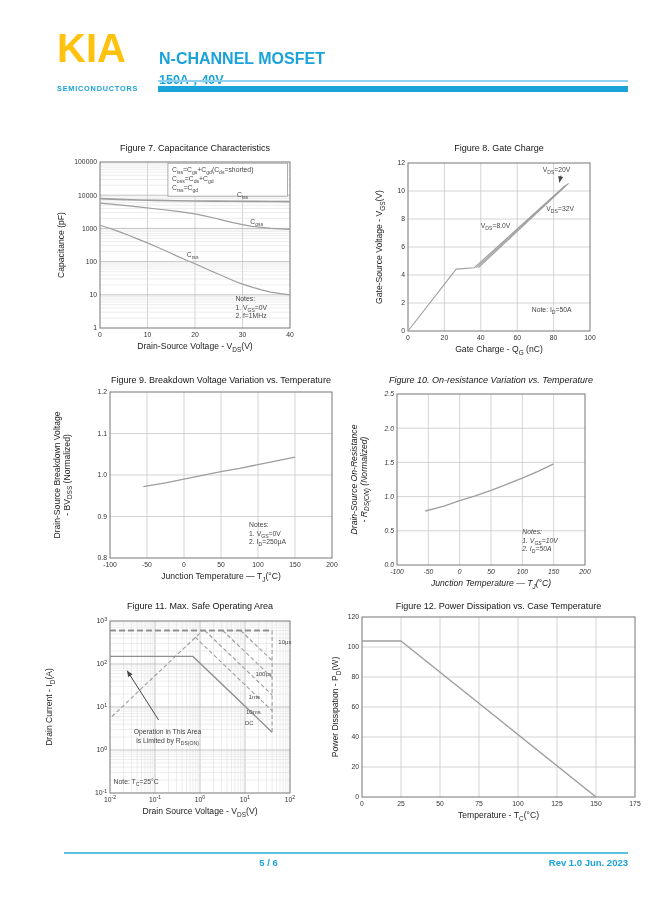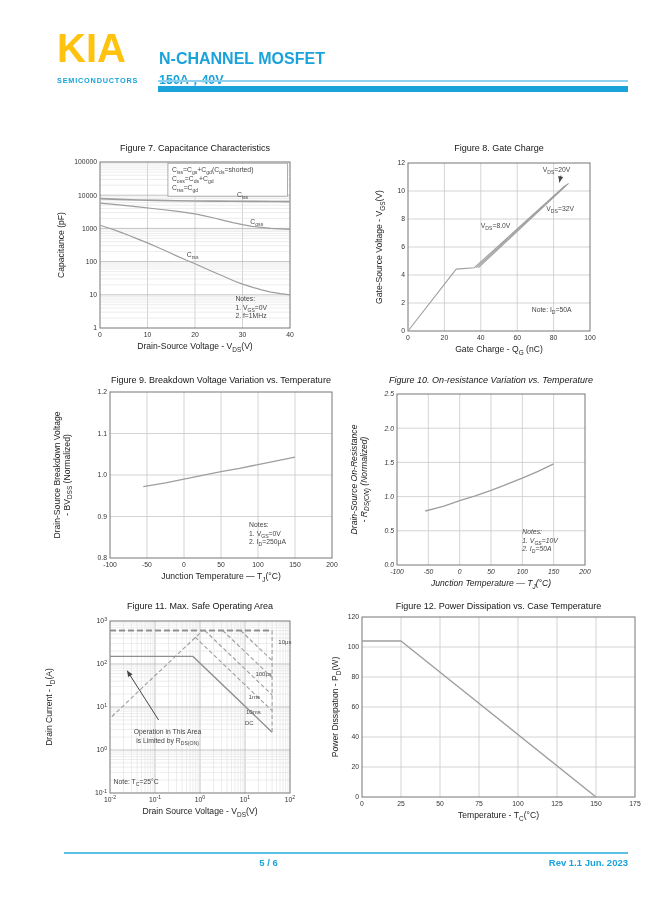--- a/index.html
+++ b/index.html
@@ -1,21 +1,21 @@
 <!DOCTYPE html>
 <html><head>
 <meta charset="utf-8">
 <title>2704A</title>
 <style>
   html,body{margin:0;padding:0;background:#e8e8e8;}
   .page{position:relative;width:649px;height:917px;background:#ffffff;margin:0 auto;
         font-family:"Liberation Sans",sans-serif;overflow:hidden;}
   .abs{position:absolute;}
   .logo{left:57px;top:28px;font-size:40px;font-weight:700;color:var(--yellow,#ffc20e);line-height:1;}
-  .logo-sub{left:57px;top:76px;font-size:7.3px;font-weight:700;color:var(--accent,#1aa3da);letter-spacing:0.8px;}
+  .logo-sub{left:57px;top:84px;font-size:7.3px;font-weight:700;color:var(--accent,#1aa3da);letter-spacing:0.8px;}
   .part-rating{left:159px;top:32px;font-size:12.5px;font-weight:700;color:var(--accent,#1aa3da);margin-top:40px;}
   .part-type{left:159px;top:50px;font-size:16px;font-weight:700;color:var(--accent,#1aa3da);}
   .part-number{right:21px;top:40px;font-size:29px;font-weight:500;color:var(--accent,#1aa3da);line-height:1;}
   .rule-thin{left:158px;top:80px;width:470px;height:2px;background:var(--accent-light,#8ed0ee);}
   .rule-thick{left:158px;top:86px;width:470px;height:6px;background:var(--accent,#1aa3da);}
   .f-rule{left:64px;top:852px;width:564px;height:2px;background:var(--accent-light2,#5fc0e6);}
   .f-page{left:0;top:857px;width:537px;text-align:center;font-size:9.5px;font-weight:700;color:var(--accent,#1aa3da);}
   .f-rev{right:21px;top:857px;font-size:9.5px;font-weight:700;color:var(--accent,#1aa3da);}
   .f-rev span + span{}
   .chart{position:absolute;}
@@ -391,16 +391,16 @@
           <text x="27" y="21.4" text-anchor="end" class="tick"><tspan dy="0.00" font-size="6.80">120</tspan></text>
         </g>
         <text x="166.5" y="11" text-anchor="middle" class="ctitle"><tspan dy="0.00" font-size="9.00">Figure 12. Power Dissipation vs. Case Temperature</tspan></text>
         <text x="166.5" y="220" text-anchor="middle" class="alabel"><tspan dy="0.00" font-size="8.60">Temperature - T</tspan><tspan dy="2.58" font-size="6.45">C</tspan><tspan dy="-2.58" font-size="8.60">(°C)</tspan></text>
         <text text-anchor="middle" class="alabel" transform="translate(6,109) rotate(-90)"><tspan dy="0.00" font-size="8.60">Power Dissipation - P</tspan><tspan dy="2.58" font-size="6.45">D</tspan><tspan dy="-2.58" font-size="8.60">(W)</tspan></text>
       </svg></div>
 
   <div class="abs f-rule"></div>
   <div class="abs f-page">5 / 6</div>
   <div class="abs f-rev">
-    <span>Rev 1.1</span>
+    <span>Rev 1.0</span>
     <span>Jun. 2023</span>
   </div>
 </div>
 
 </body></html>

